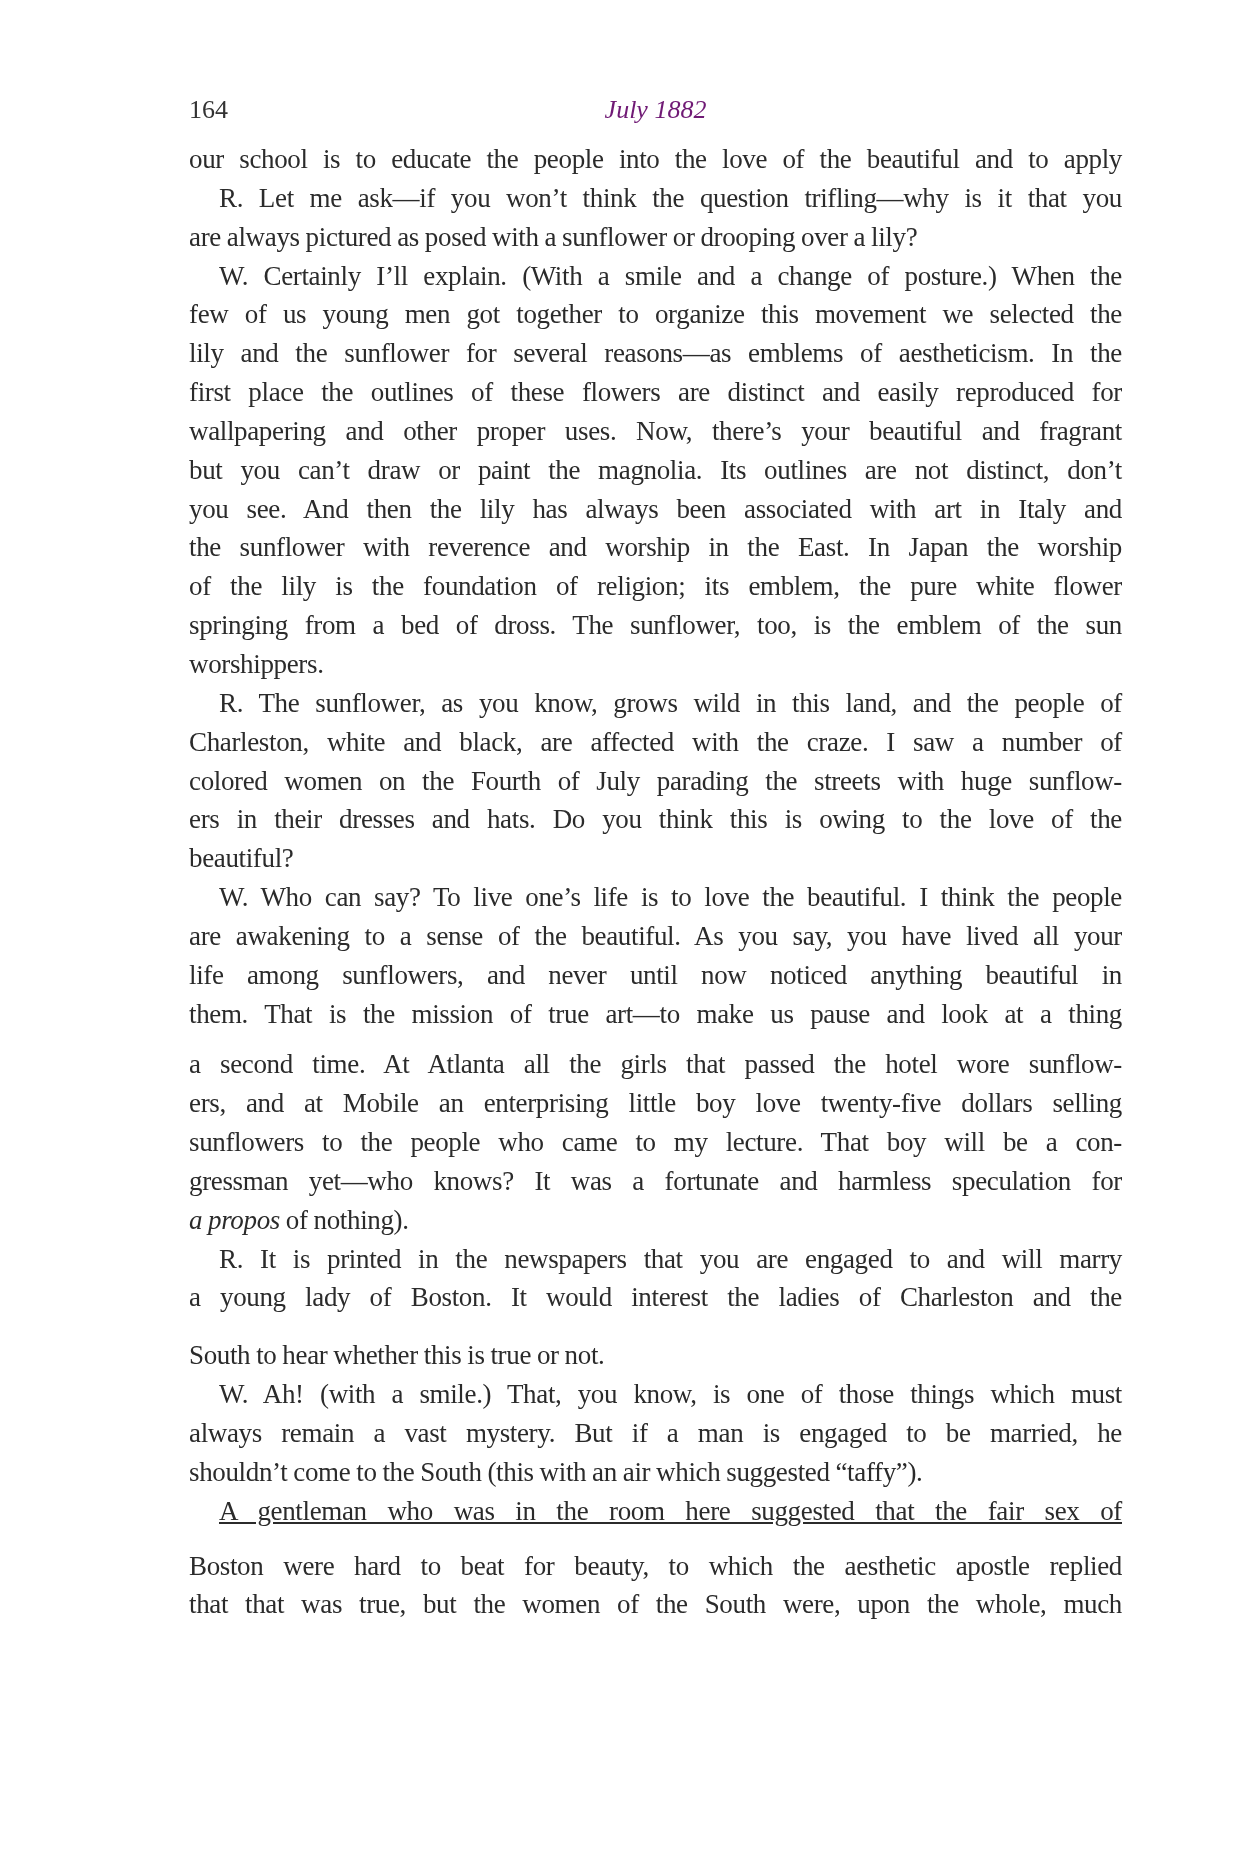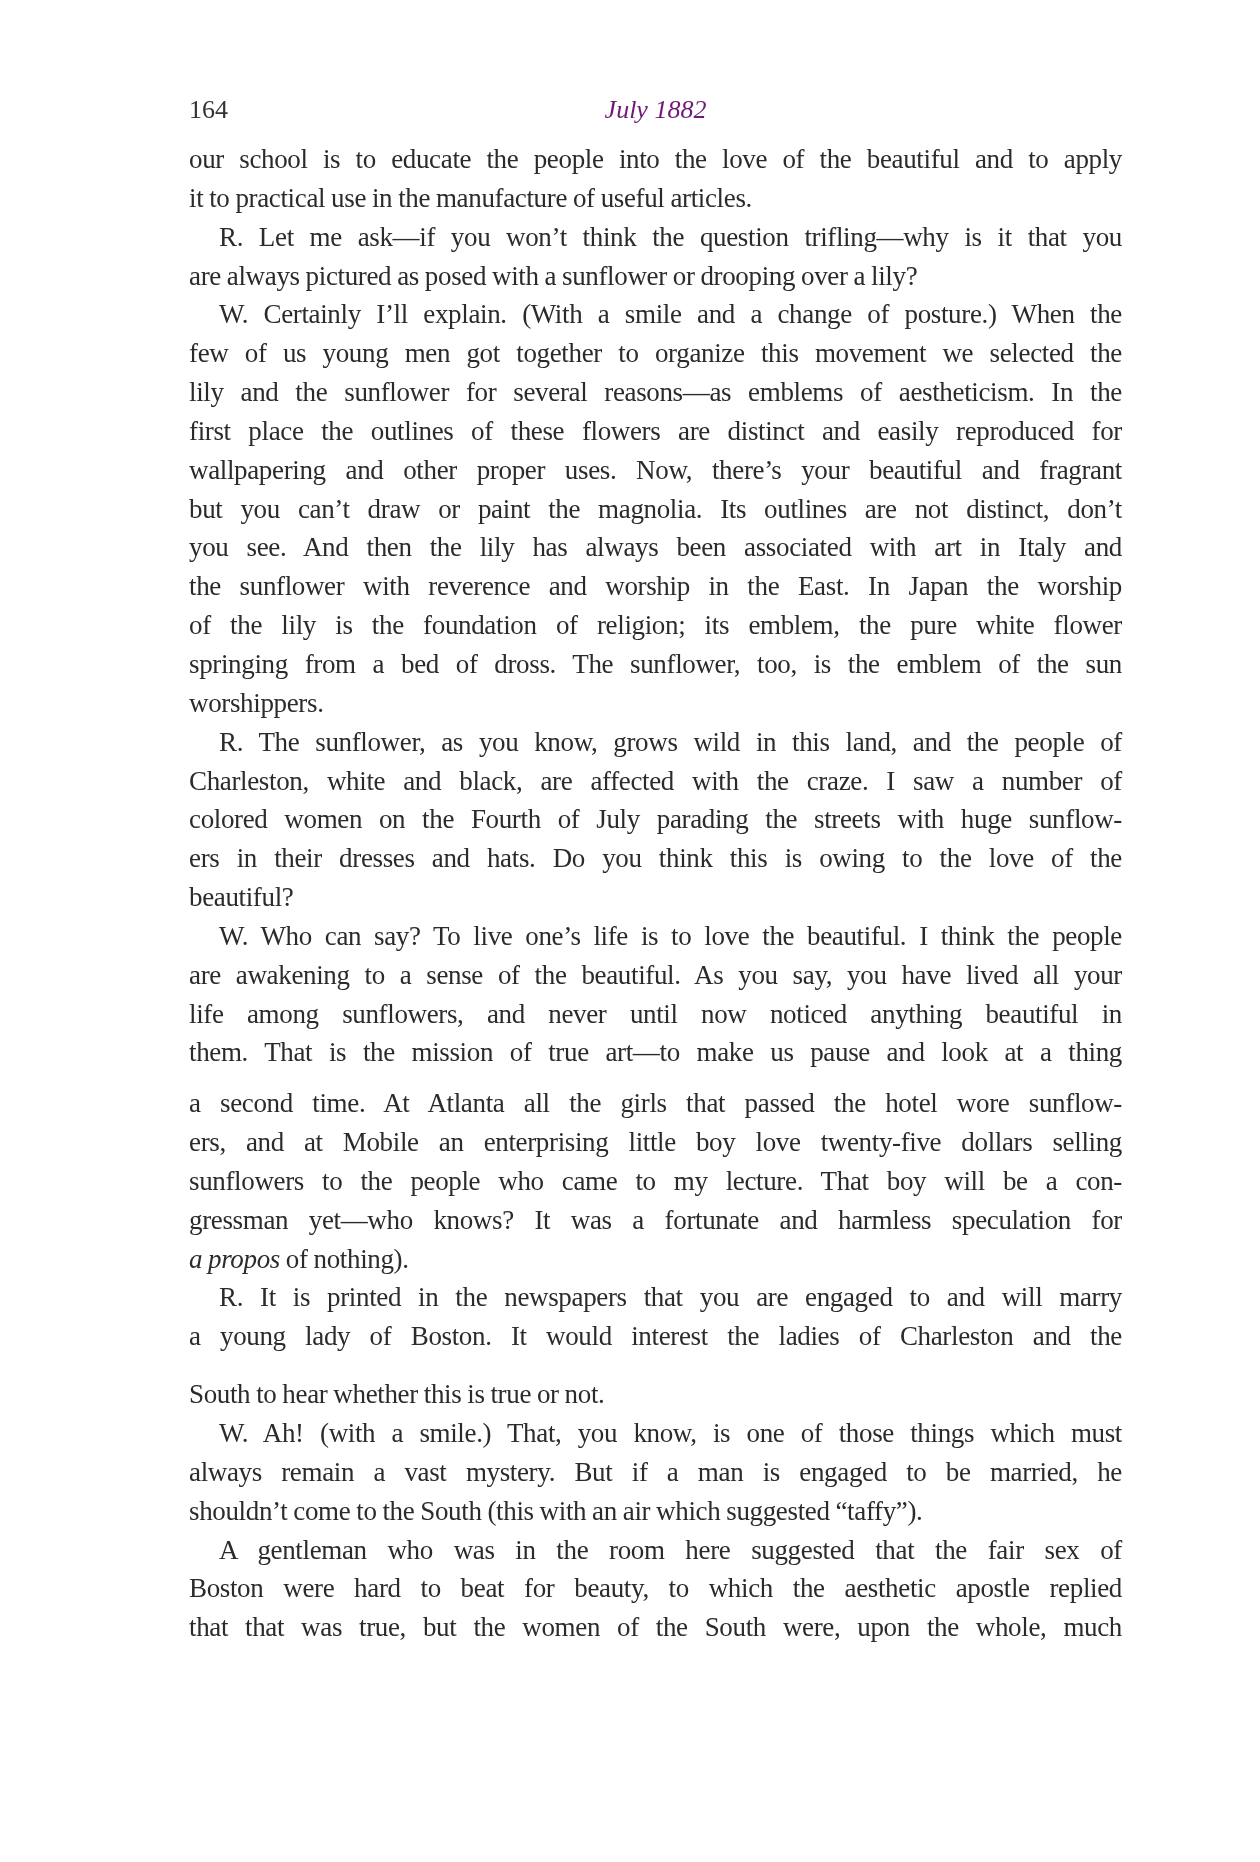--- a/index.html
+++ b/index.html
@@ -37,21 +37,20 @@
 <body>
 
 <div class="page">
   <div class="running-head">
     <span class="folio">164</span>
     <span class="head-title">July 1882</span>
   </div>
 
   <div class="body-text" id="body-text">
       <div class="line" style="white-space: nowrap; word-spacing: -0.5px;"><span>our school is to educate the people into the love of the beautiful and to apply</span></div>
-      <div class="line last" style="white-space: nowrap;"><span>it to practical use in the manufacture of useful articles.</span></div>
       <div class="line indent" style="white-space: nowrap; word-spacing: -0.5px;"><span>R. Let me ask—if you won’t think the question trifling—why is it that you</span></div>
       <div class="line last" style="white-space: nowrap;"><span>are always pictured as posed with a sunflower or drooping over a lily?</span></div>
       <div class="line indent" style="white-space: nowrap; word-spacing: -0.5px;"><span>W. Certainly I’ll explain. (With a smile and a change of posture.) When the</span></div>
       <div class="line" style="white-space: nowrap; word-spacing: -0.5px;"><span>few of us young men got together to organize this movement we selected the</span></div>
       <div class="line" style="white-space: nowrap; word-spacing: -0.5px;"><span>lily and the sunflower for several reasons—as emblems of aestheticism. In the</span></div>
       <div class="line" style="white-space: nowrap; word-spacing: -0.5px;"><span>first place the outlines of these flowers are distinct and easily reproduced for</span></div>
       <div class="line" style="white-space: nowrap; word-spacing: -0.5px;"><span>wallpapering and other proper uses. Now, there’s your beautiful and fragrant</span></div>
       <div class="line" style="white-space: nowrap; word-spacing: -0.5px;"><span>but you can’t draw or paint the magnolia. Its outlines are not distinct, don’t</span></div>
       <div class="line" style="white-space: nowrap; word-spacing: -0.5px;"><span>you see. And then the lily has always been associated with art in Italy and</span></div>
       <div class="line" style="white-space: nowrap; word-spacing: -0.5px;"><span>the sunflower with reverence and worship in the East. In Japan the worship</span></div>
@@ -71,17 +70,17 @@
       <div class="line" style="white-space: nowrap; word-spacing: -0.5px;"><span>ers, and at Mobile an enterprising little boy love twenty-five dollars selling</span></div>
       <div class="line" style="white-space: nowrap; word-spacing: -0.5px;"><span>sunflowers to the people who came to my lecture. That boy will be a con-</span></div>
       <div class="line" style="white-space: nowrap; word-spacing: -0.5px;"><span>gressman yet—who knows? It was a fortunate and harmless speculation for</span></div>
       <div class="line last" style="white-space: nowrap;"><span class="em">a propos</span><span> of nothing).</span></div>
       <div class="line indent" style="white-space: nowrap; word-spacing: -0.5px;"><span>R. It is printed in the newspapers that you are engaged to and will marry</span></div>
       <div class="line" style="white-space: nowrap; word-spacing: -0.5px;"><span>a young lady of Boston. It would interest the ladies of Charleston and the</span></div>
       <div class="line last" style="white-space: nowrap; margin-top: 19px;"><span>South to hear whether this is true or not.</span></div>
       <div class="line indent" style="white-space: nowrap; word-spacing: -0.5px;"><span>W. Ah! (with a smile.) That, you know, is one of those things which must</span></div>
       <div class="line" style="white-space: nowrap; word-spacing: -0.5px;"><span>always remain a vast mystery. But if a man is engaged to be married, he</span></div>
       <div class="line last" style="white-space: nowrap;"><span>shouldn’t come to the South (this with an air which suggested “taffy”).</span></div>
-      <div class="line indent" style="white-space: nowrap; word-spacing: -0.5px;"><span>A gentleman who was in the room here suggested that the fair sex of</span></div>
-      <div class="line" style="white-space: nowrap; word-spacing: -0.5px;"><span>Boston were hard to beat for beauty, to which the aesthetic apostle replied</span></div>
+      <div class="line indent" style="white-space: nowrap; word-spacing: -0.5px; text-decoration: underline;"><span>A gentleman who was in the room here suggested that the fair sex of</span></div>
+      <div class="line" style="white-space: nowrap; word-spacing: -0.5px; margin-top: 16px;"><span>Boston were hard to beat for beauty, to which the aesthetic apostle replied</span></div>
       <div class="line" style="white-space: nowrap; word-spacing: -0.5px;"><span>that that was true, but the women of the South were, upon the whole, much</span></div>
     </div>
 </div>
 
 </body></html>

